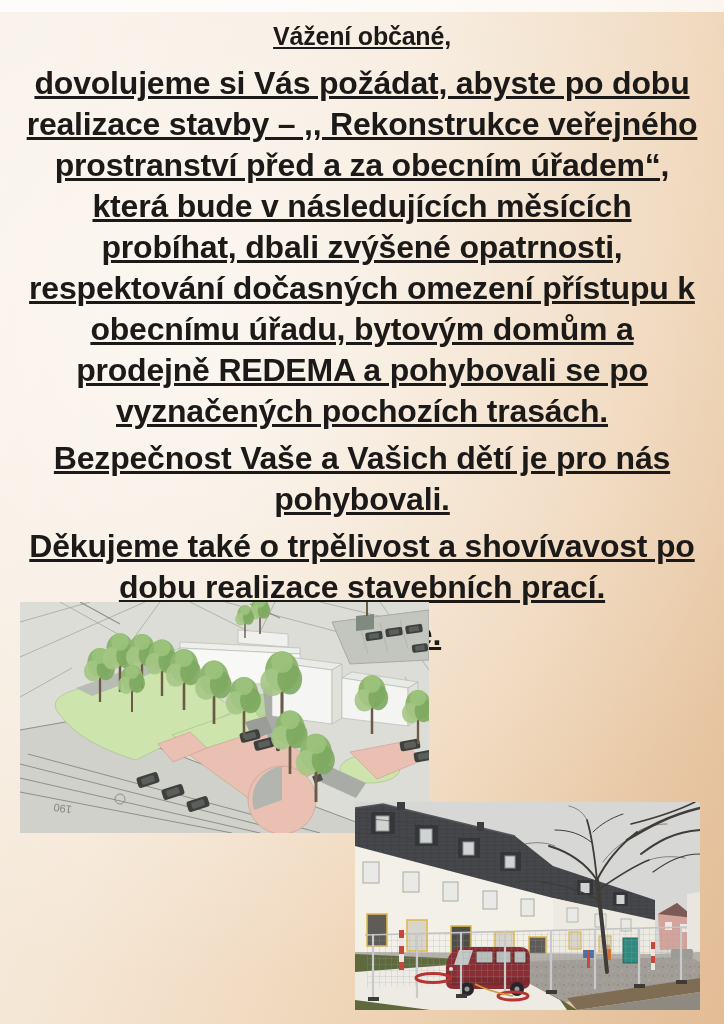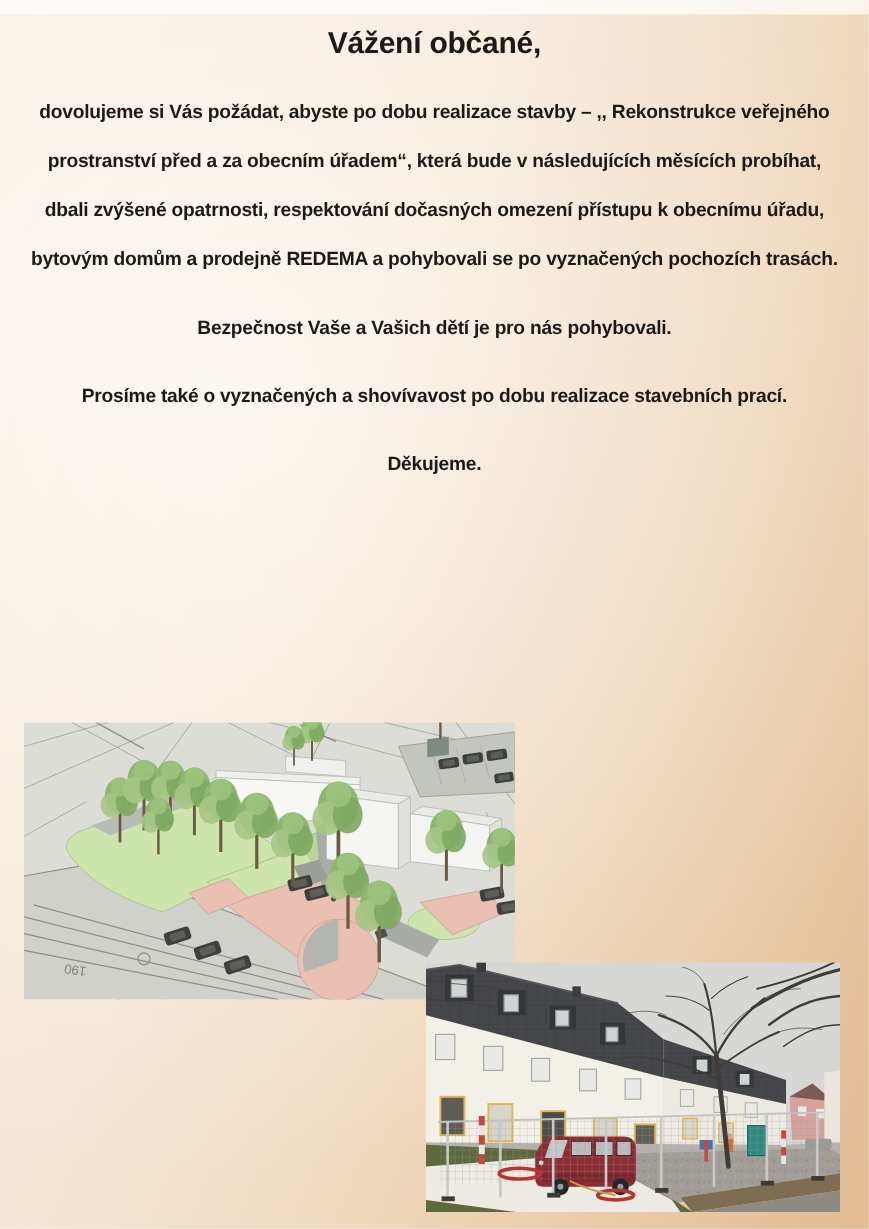--- a/index.html
+++ b/index.html
@@ -9,41 +9,41 @@
     background:
       radial-gradient(130% 95% at 26% 32%, rgba(255,255,255,.62) 0%, rgba(255,255,255,.25) 40%, rgba(255,255,255,0) 68%),
       linear-gradient(112deg,#f7efe4 0%,#f5e7d6 38%,#eed3b4 70%,#e2bc95 100%);
   }
   body::before{
     content:"";position:absolute;left:0;top:0;width:724px;height:12px;
     background:rgba(255,255,255,.75);pointer-events:none;
   }
   .notice{
     position:absolute;left:50%;top:16px;transform:translateX(-50%);
-    width:676px;text-align:center;color:#1b1a19;font-weight:700;
+    width:676px;text-align:center;color:#1b1a19;font-weight:700;text-decoration:underline;
   }
   .notice h1{
     margin:0 0 6px 0;font-size:25px;line-height:41px;font-weight:700;letter-spacing:-.2px;
   }
   .notice p{
-    margin:16px 0;font-size:16px;line-height:41px;letter-spacing:-.2px;
+    margin:6px 0;font-size:32px;line-height:41px;letter-spacing:-.2px;
   }
   .figure{position:absolute;display:block;}
   #plan-figure{left:20px;top:602px;width:409px;height:231px;z-index:1;}
   #photo-figure{left:355px;top:802px;width:345px;height:208px;z-index:2;}
   svg{display:block;}
 </style>
 </head>
 <body>
 
 <div class="notice">
   <h1><span>Vážení občané,</span></h1>
   <p>dovolujeme si Vás požádat, abyste po dobu realizace stavby – ,, Rekonstrukce veřejného prostranství před a za obecním úřadem“, která bude v následujících měsících probíhat, dbali zvýšené opatrnosti, respektování dočasných omezení přístupu k obecnímu úřadu, bytovým domům a prodejně REDEMA a pohybovali se po vyznačených pochozích trasách.</p>
   <p>Bezpečnost Vaše a Vašich dětí je pro nás pohybovali.</p>
-  <p>Prosíme také o vyznačených a shovívavost po dobu realizace stavebních prací.</p>
+  <p>Děkujeme také o trpělivost a shovívavost po dobu realizace stavebních prací.</p>
   <p>Děkujeme.</p>
 </div>
 
 <div class="figure" id="plan-figure">
 <svg width="409" height="231" viewBox="0 0 409 231">
   <defs>
     <g id="tree">
       <rect x="-1" y="-26" width="2" height="26" fill="#6b5a44"></rect>
       <ellipse cx="0" cy="-34" rx="11" ry="13" fill="#8fb671"></ellipse>
       <ellipse cx="-6" cy="-27" rx="8" ry="9" fill="#a5c785" opacity=".9"></ellipse>

